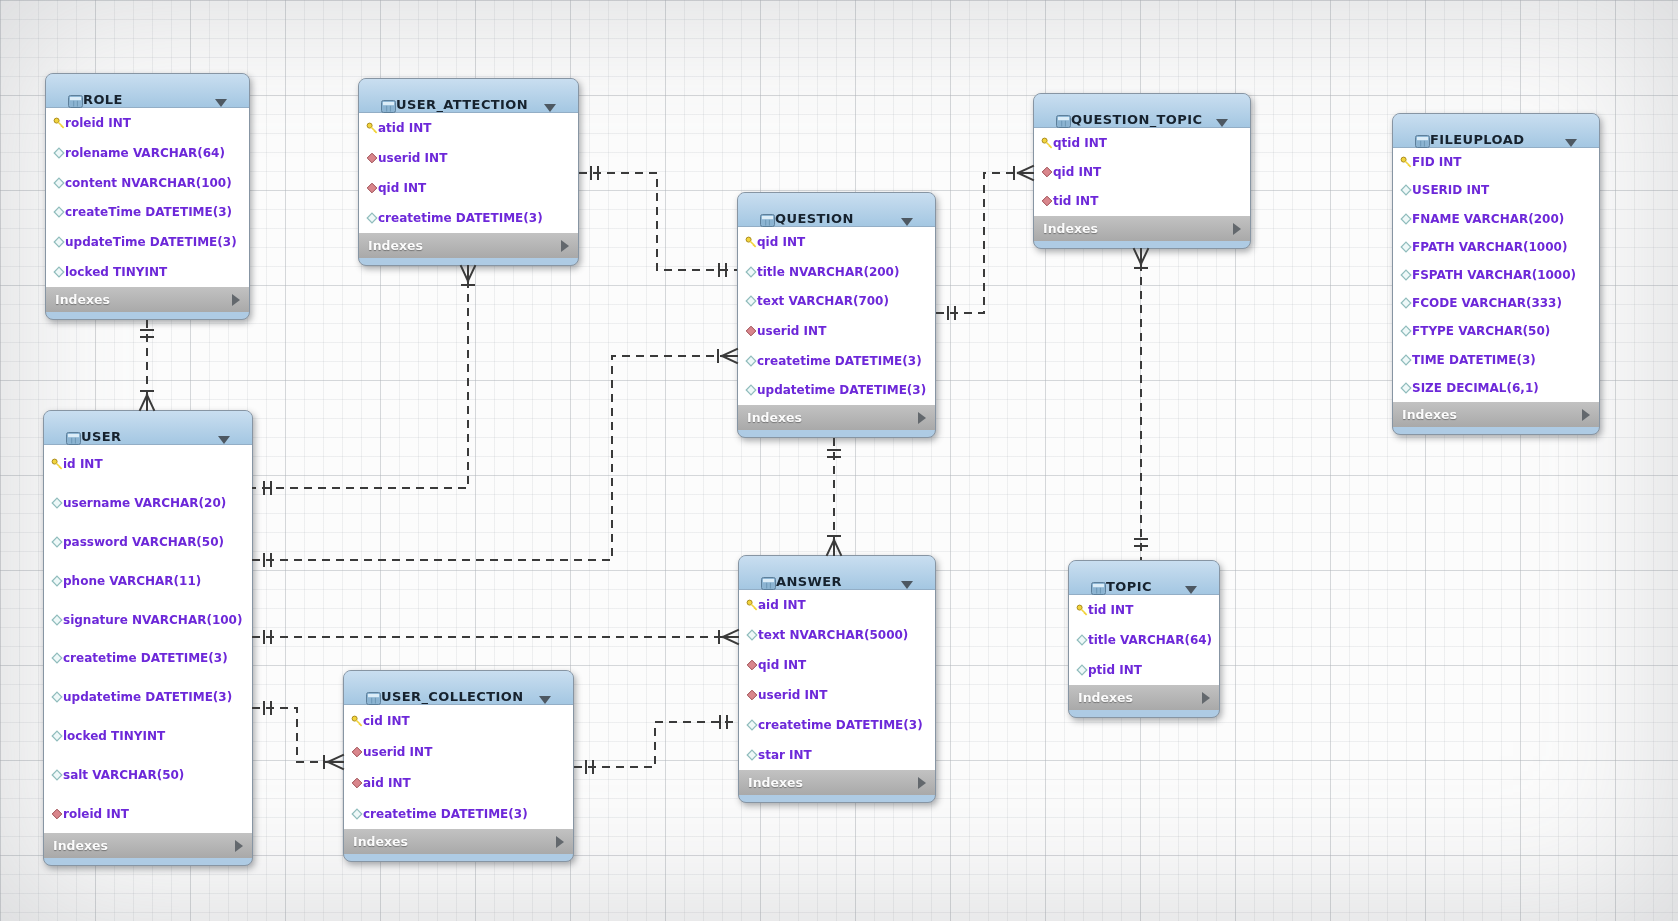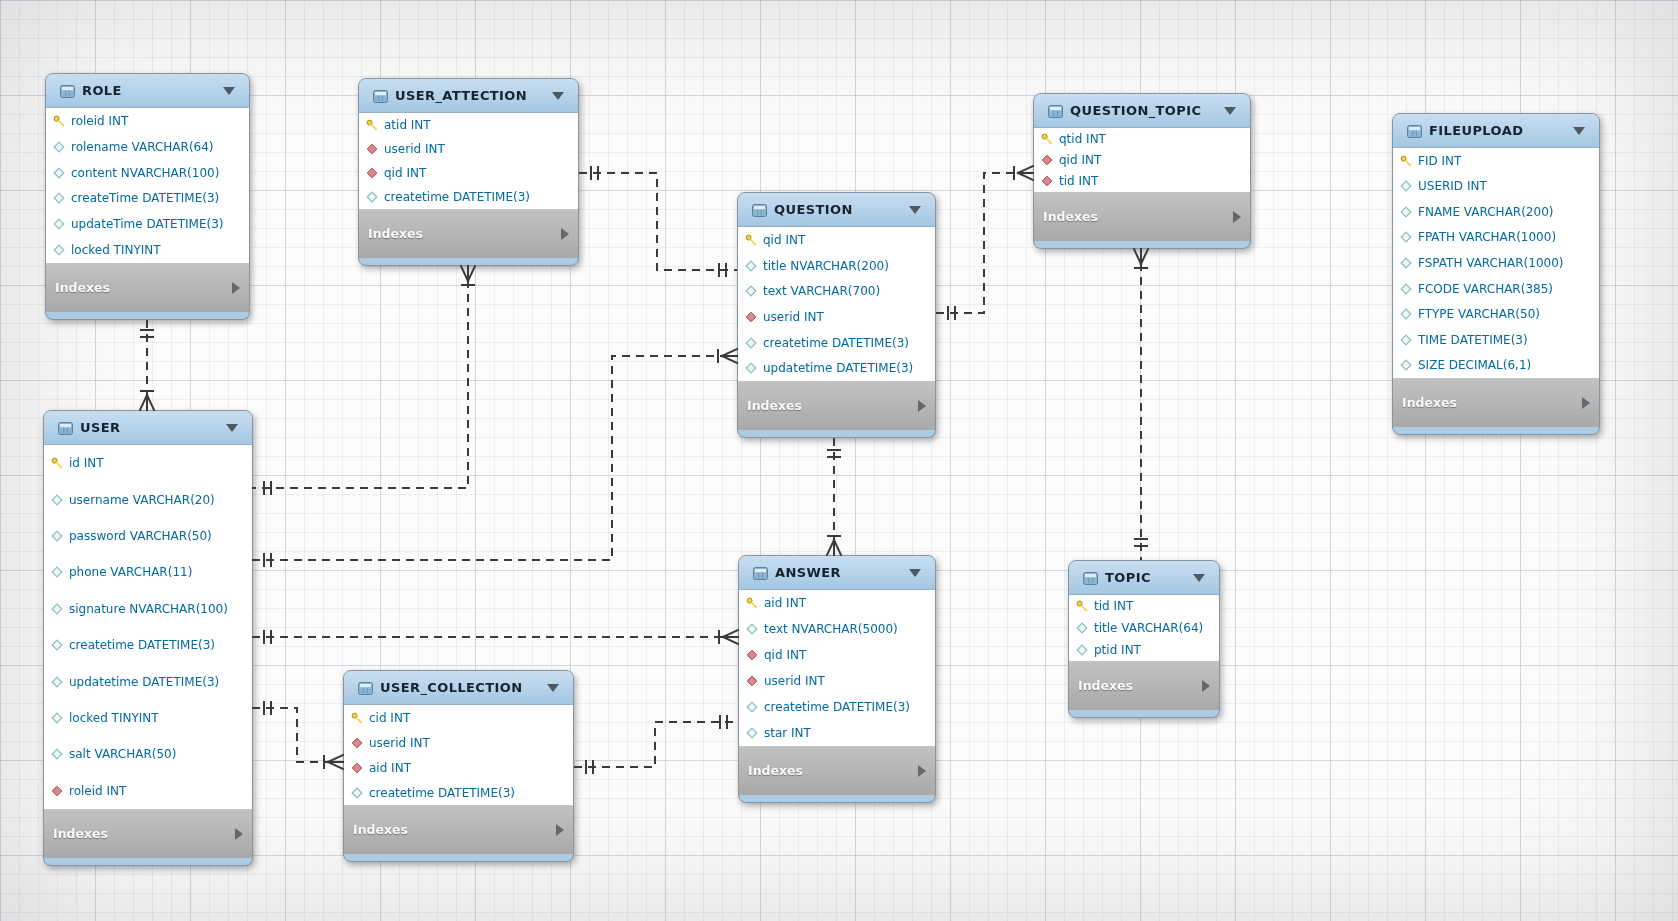--- a/index.html
+++ b/index.html
@@ -17,31 +17,31 @@
   }
   #rel-layer{position:absolute;left:0;top:0;pointer-events:none;}
   #rel-layer g{pointer-events:stroke;}
   .table{
     position:absolute;display:flex;flex-direction:column;
     background:#aecbe4;border:1px solid #8795a3;border-radius:8px;
     box-shadow:2px 3px 6px rgba(70,75,80,.45);
     padding-bottom:7px;box-sizing:border-box;
   }
   .thead{
-    flex:0 0 33px;display:flex;align-items:center;gap:7px;padding:0 14px;
+    flex:0 0 33px;display:flex;align-items:flex-end;padding:0 22px;
     background:linear-gradient(#c9def0,#a4c7e2);
     border-radius:7px 7px 0 0;border-bottom:1px solid #93aec6;
   }
   .ttitle{flex:1;font-weight:bold;font-size:13px;color:#16222e;letter-spacing:.4px;white-space:nowrap;overflow:hidden;}
   .tcollapse{width:0;height:0;border-left:6px solid transparent;border-right:6px solid transparent;border-top:8px solid #4d5862;}
   .trows{flex:1;display:flex;flex-direction:column;background:#ffffff;min-height:0;}
-  .trow{flex:1;display:flex;align-items:center;gap:6px;padding:0 7px;font-size:12px;color:#0369a1;white-space:nowrap;overflow:hidden;}
+  .trow{flex:1;display:flex;align-items:center;padding:0 7px;font-size:12px;color:#6d28d9;white-space:nowrap;overflow:hidden;font-weight:bold;}
   .cicon{flex:0 0 12px;height:12px;display:inline-flex;}
   .tfoot{
-    flex:0 0 25px;display:flex;align-items:center;gap:6px;padding:12px 9px;
+    flex:0 0 25px;display:flex;align-items:center;gap:6px;padding:0 9px;
     background:linear-gradient(#c2c2c2,#a9a9a9);
     color:#fbfbfb;font-weight:bold;font-size:12.5px;text-shadow:0 1px 1px rgba(0,0,0,.35);
   }
   .flabel{flex:1;}
   .fexpand{width:0;height:0;border-top:6px solid transparent;border-bottom:6px solid transparent;border-left:8px solid #63686d;}
 </style>
 </head>
 <body>
 
 <div id="canvas">
@@ -266,21 +266,21 @@
             </svg>
           </span>
           <span>FSPATH VARCHAR(1000)</span>
         </div>
         <div class="trow">
           <span class="cicon">
             <svg width="12" height="12" viewBox="0 0 12 12">
               <polygon points="6,1.2 10.8,6 6,10.8 1.2,6" fill="#eef8f8" stroke="#8fbcbc" stroke-width="1.2"></polygon>
             </svg>
           </span>
-          <span>FCODE VARCHAR(385)</span>
+          <span>FCODE VARCHAR(333)</span>
         </div>
         <div class="trow">
           <span class="cicon">
             <svg width="12" height="12" viewBox="0 0 12 12">
               <polygon points="6,1.2 10.8,6 6,10.8 1.2,6" fill="#eef8f8" stroke="#8fbcbc" stroke-width="1.2"></polygon>
             </svg>
           </span>
           <span>FTYPE VARCHAR(50)</span>
         </div>
         <div class="trow">

